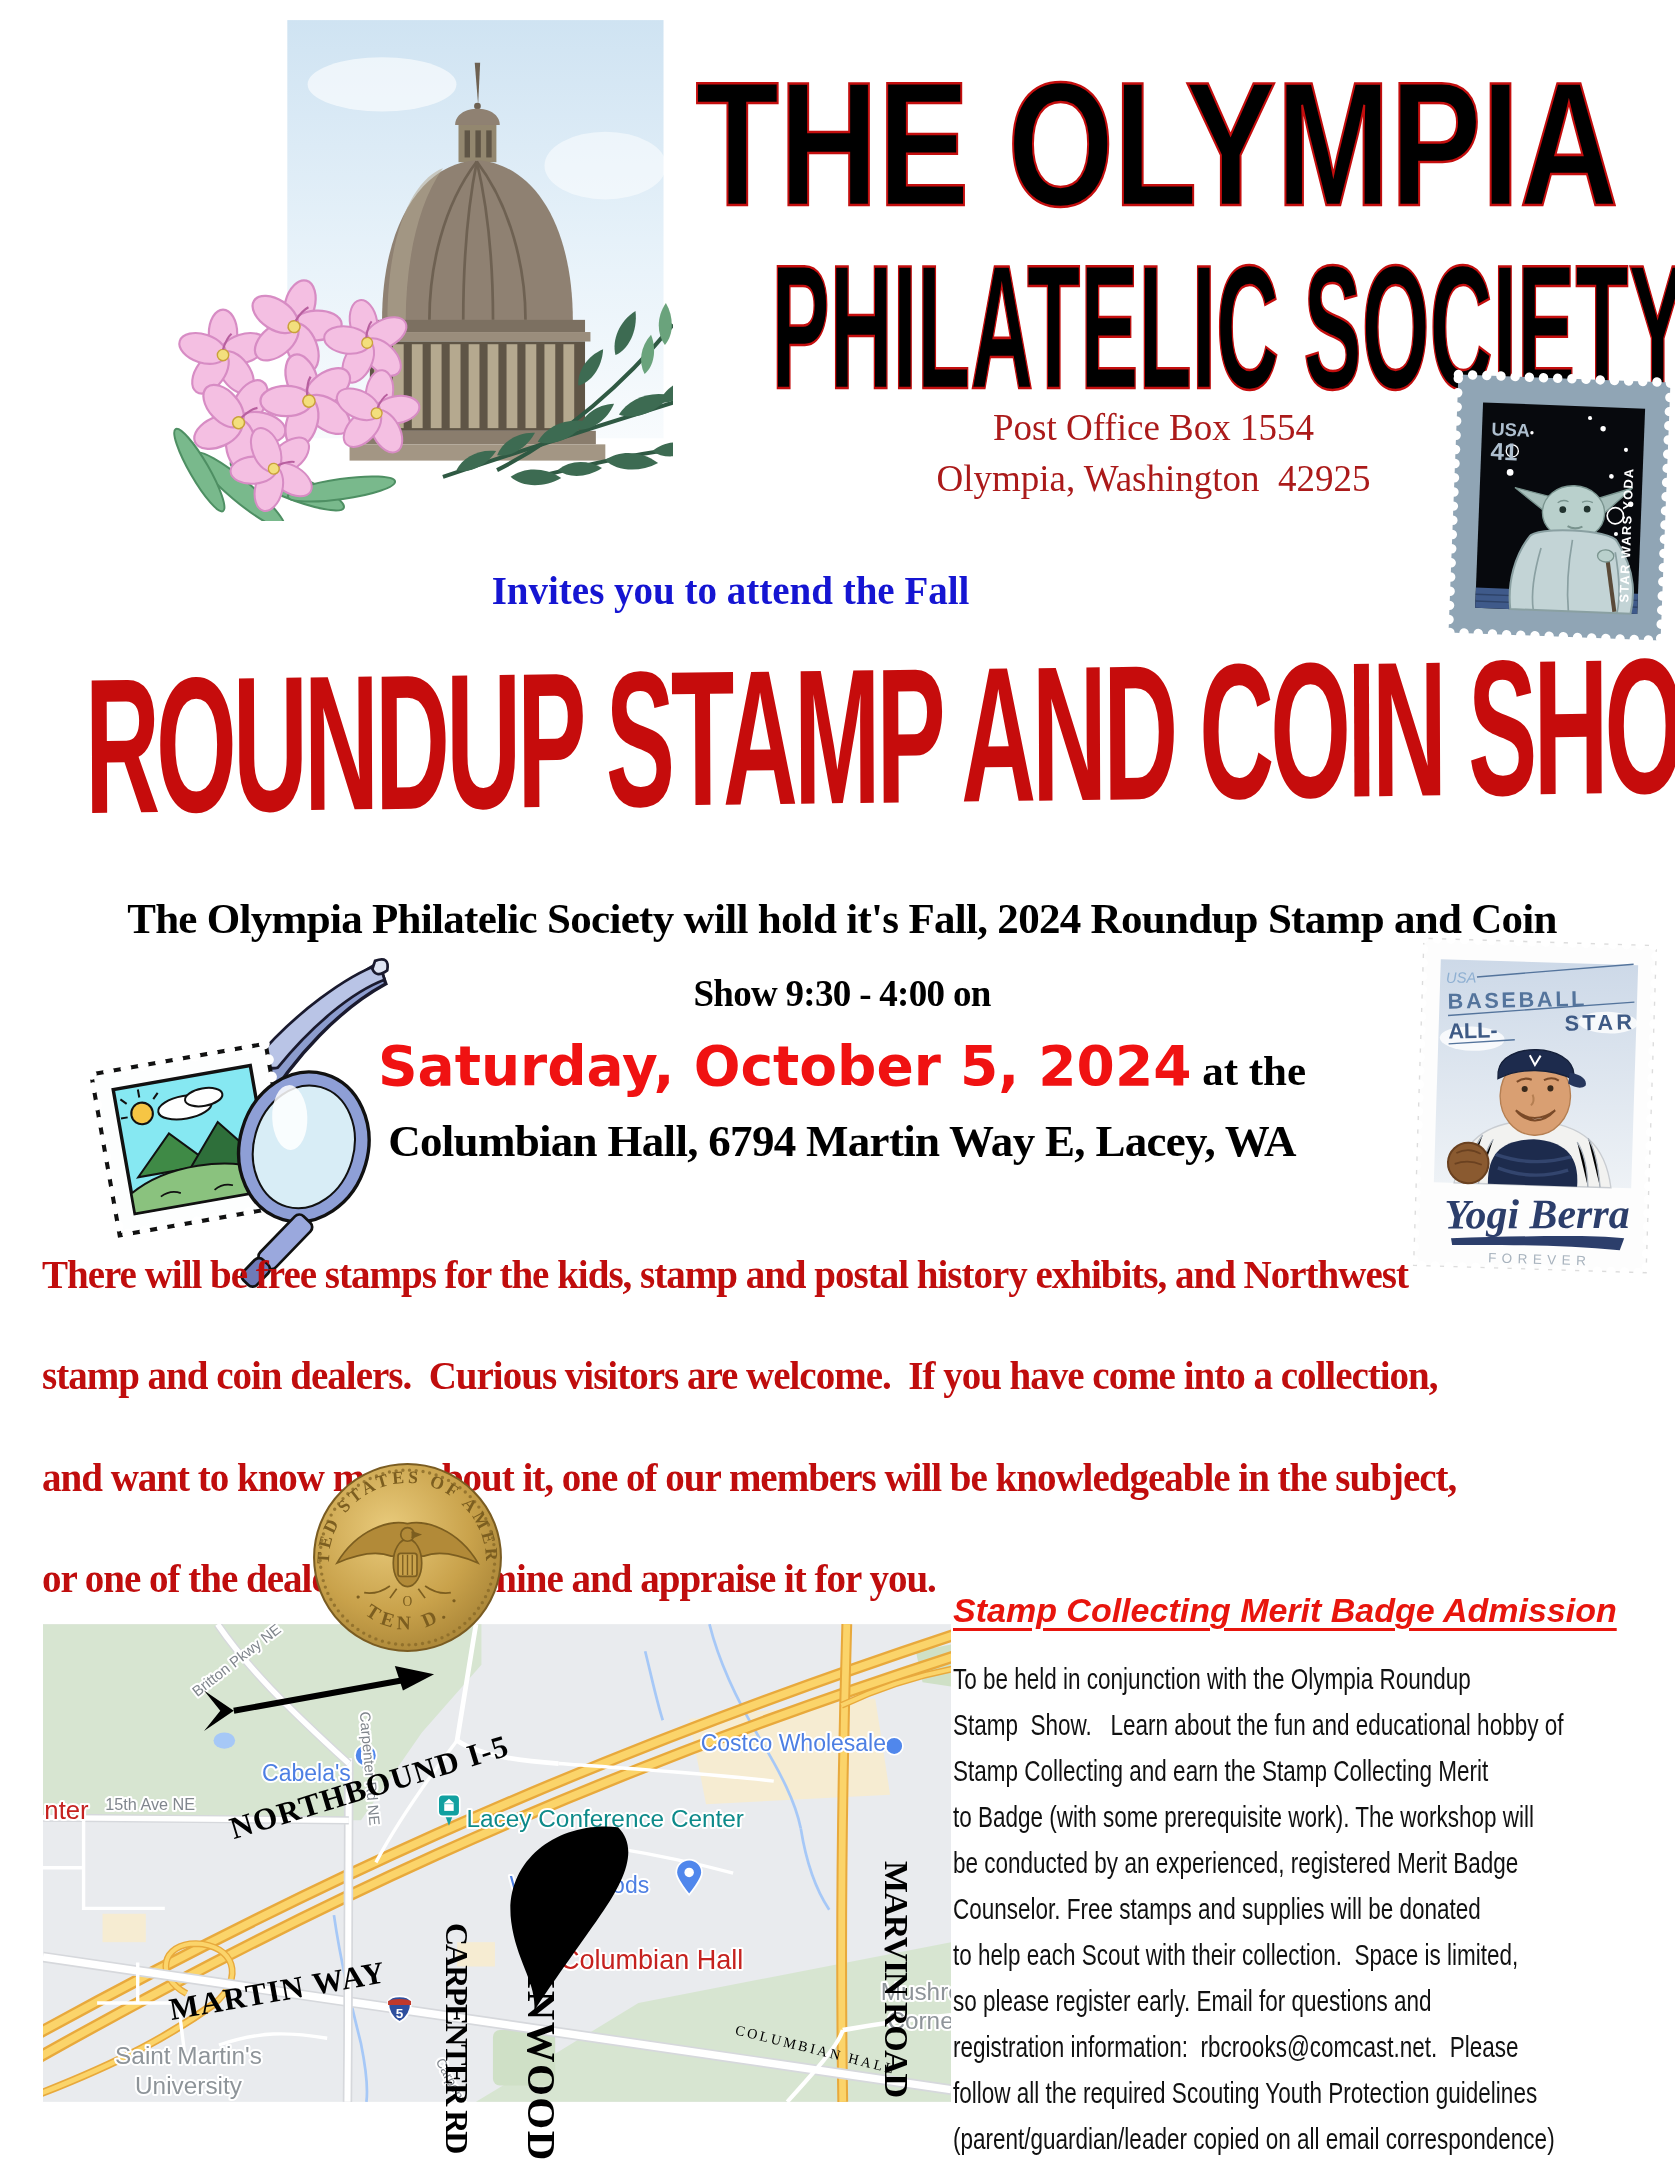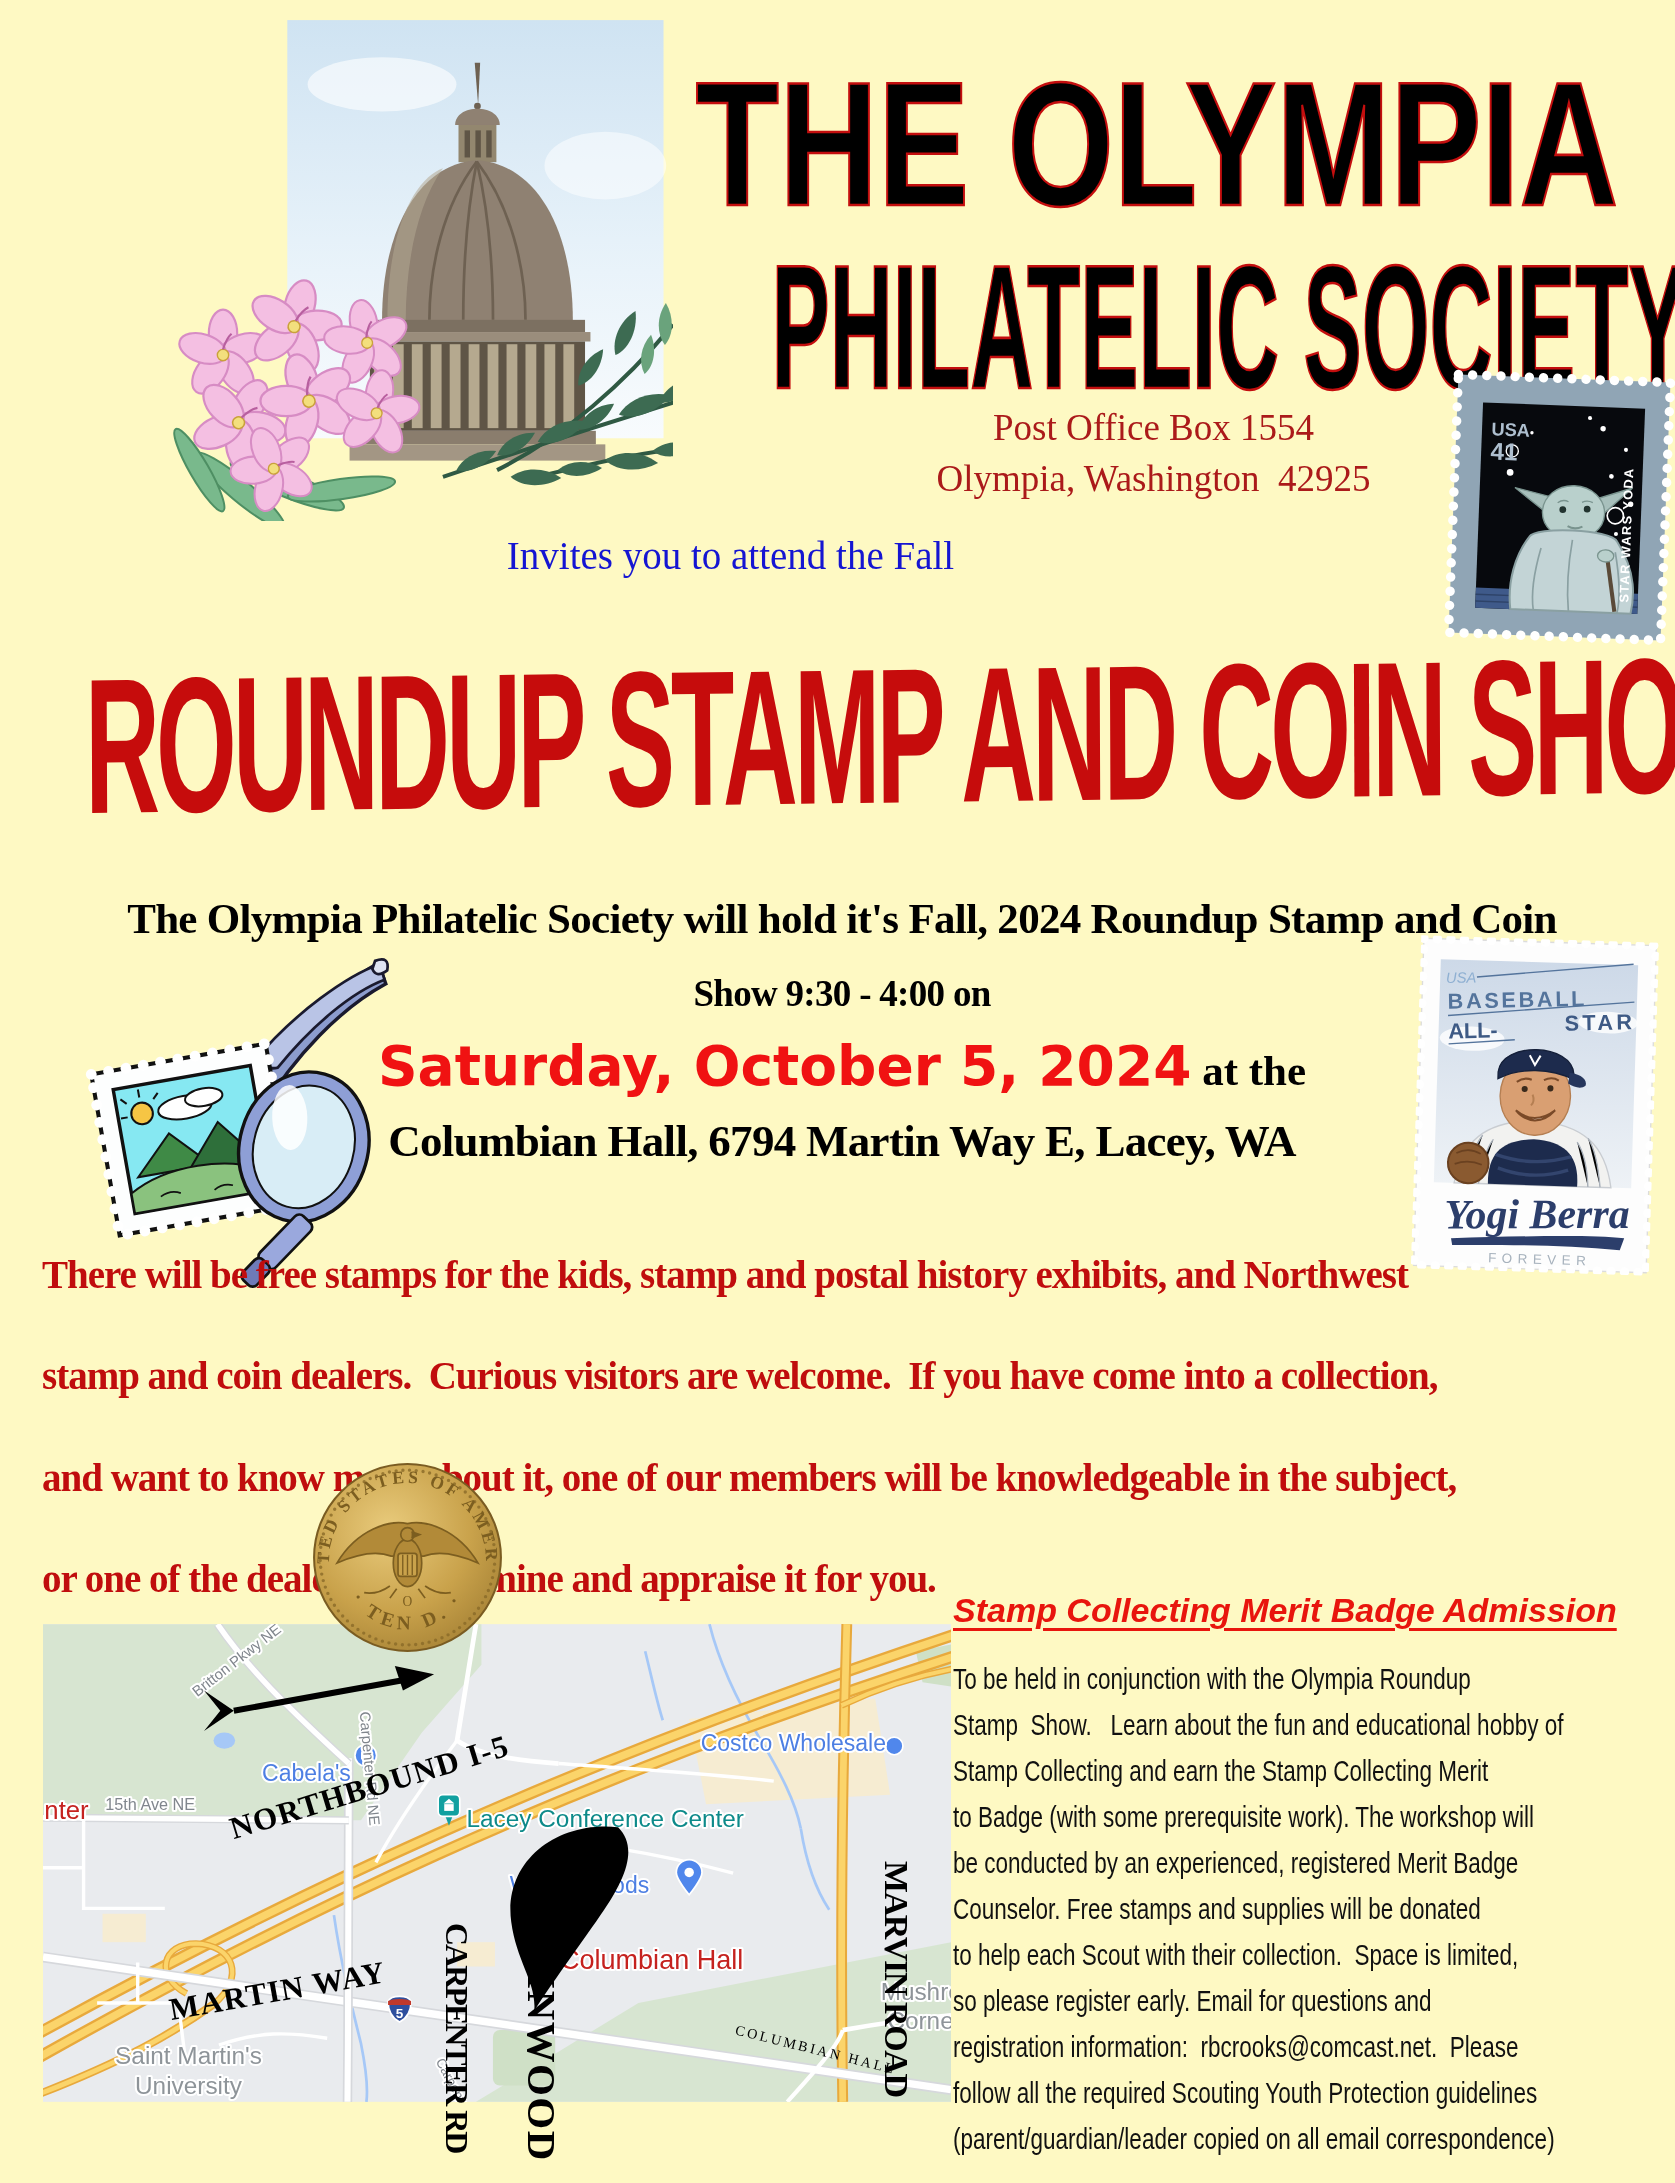--- a/index.html
+++ b/index.html
@@ -1,20 +1,20 @@
 <!DOCTYPE html>
 <html style="font-size:10.8px"><head>
 <meta charset="utf-8">
 <style>
   html,body{margin:0;padding:0;background:#888;}
-  #page{position:relative;width:1676px;height:2183px;background:#fef9c3;overflow:hidden;
+  #page{position:relative;width:1676px;height:2183px;background:#ffffff;overflow:hidden;
         font-family:"Liberation Serif",serif;}
   .abs{position:absolute;}
   .serif{font-family:"Liberation Serif",serif;}
-  .b{font-weight:normal;}
+  .b{font-weight:bold;margin-top:35px;}
   .ctr{text-align:center;}
   .nowrap{white-space:nowrap;}
 
   .society-line{position:absolute;left:636px;width:1042px;text-align:center;
     font-family:"Liberation Sans",sans-serif;font-weight:bold;color:#000;
     -webkit-text-stroke:1.7px #c40e0e;line-height:1;white-space:nowrap;}
   #title1{top:55px;font-size:118px;transform:scale(1.16,1.5);transform-origin:50% 0;}
   #title2{top:238px;font-size:118px;transform:scale(0.74,1.5);transform-origin:50% 0;}
 
   .addr{position:absolute;left:849px;width:609px;text-align:center;color:#ab1a1a;

